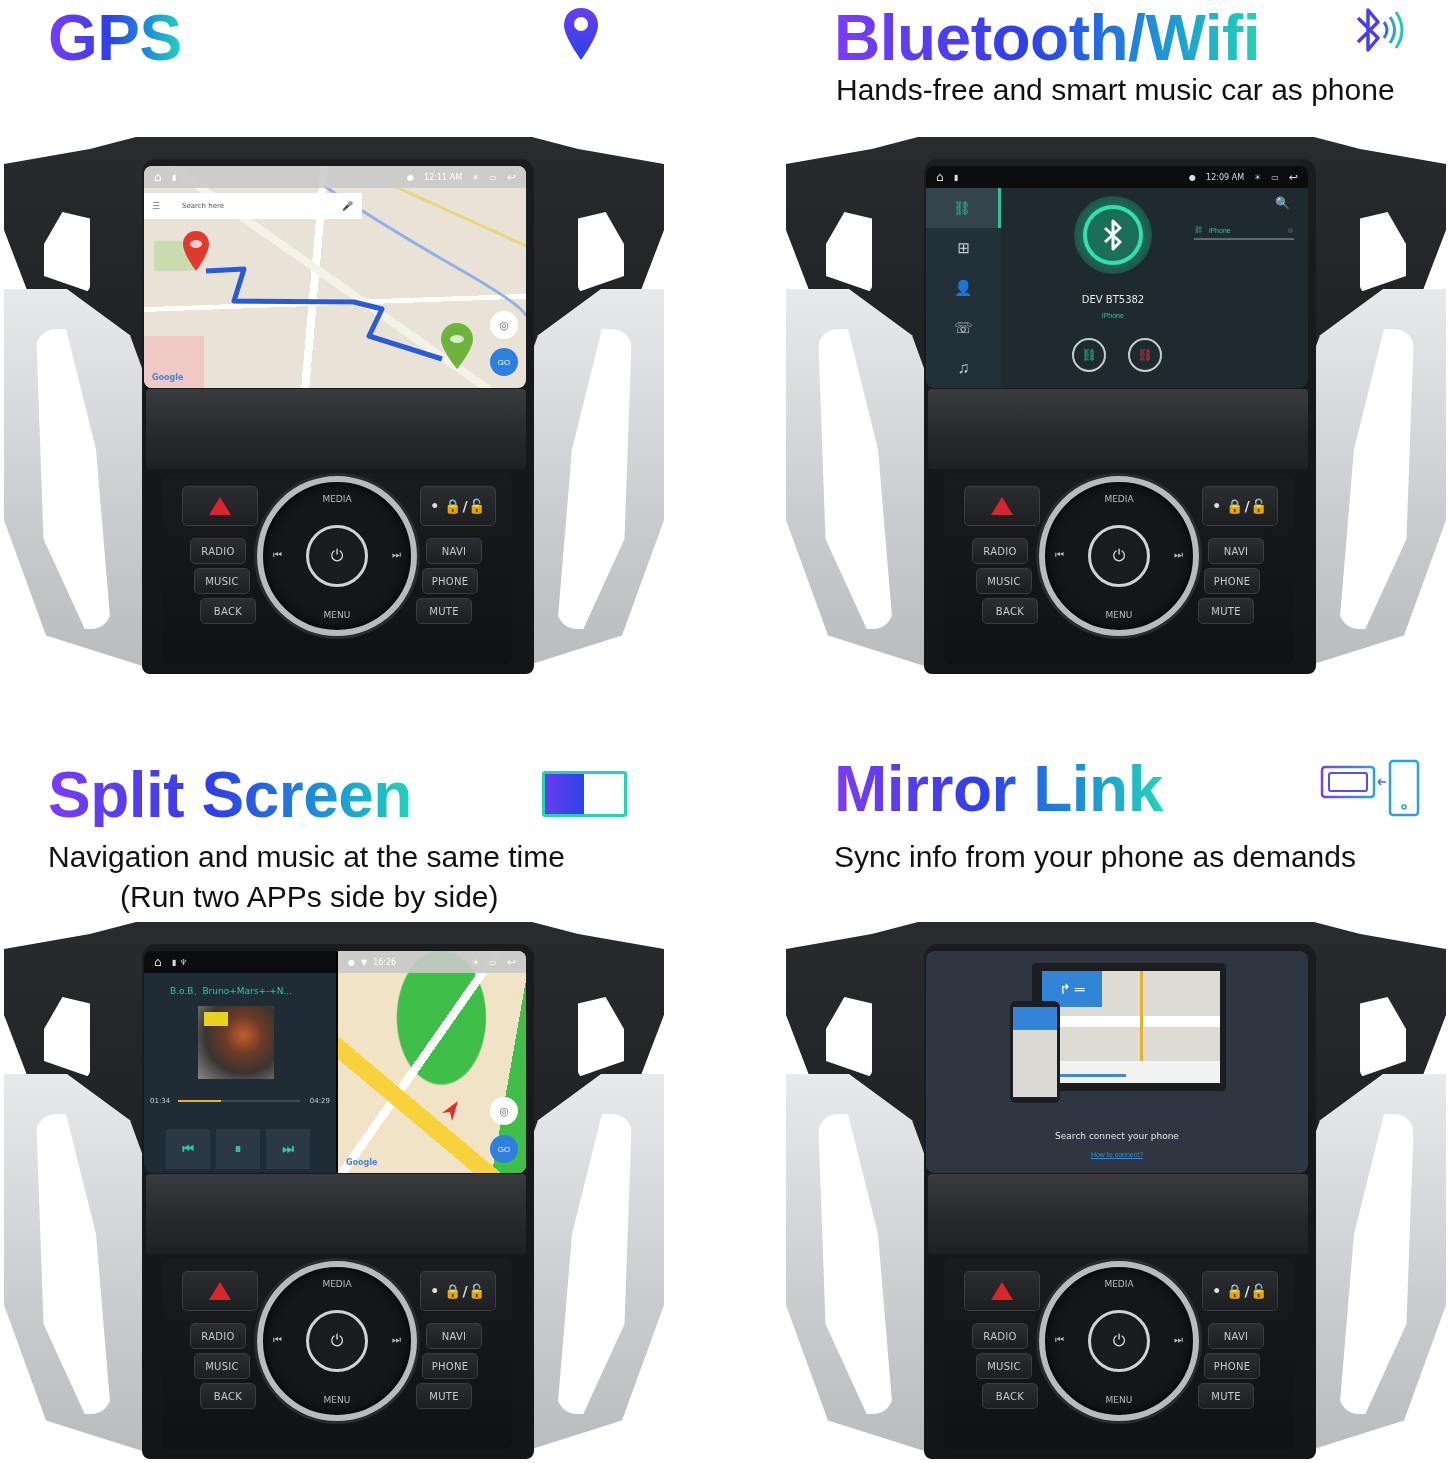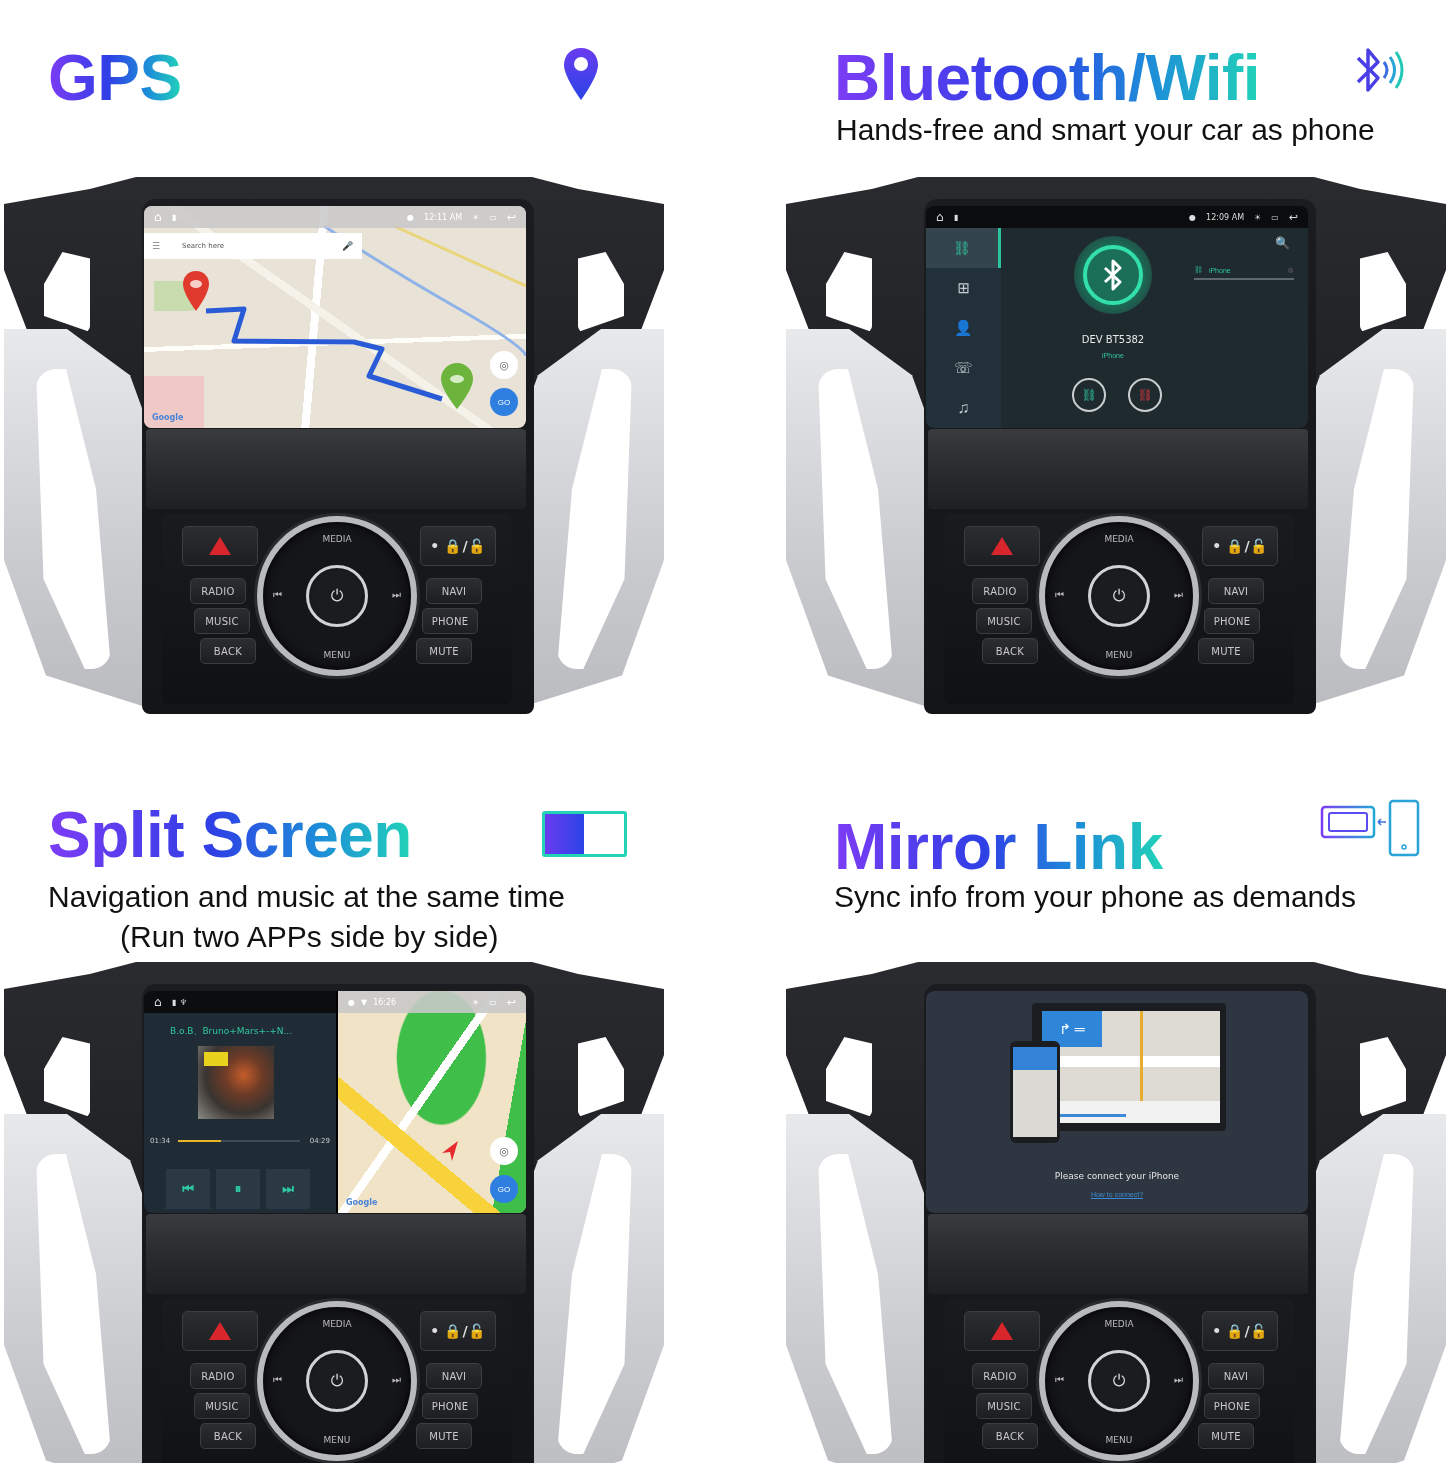--- a/index.html
+++ b/index.html
@@ -1,19 +1,19 @@
 <!DOCTYPE html>
 <html><head>
 <meta charset="utf-8">
 <style>
   * { box-sizing: border-box; margin: 0; padding: 0; }
   html, body { width: 1449px; height: 1463px; background: #ffffff; overflow: hidden; }
   body { position: relative; font-family: "Liberation Sans", sans-serif; }
 
-  .quad { position: absolute; width: 724px; height: 731px; margin-top: 40px; }
+  .quad { position: absolute; width: 724px; height: 731px; }
   .q1 { left: 0; top: 0; }
   .q2 { left: 724px; top: 0; }
   .q3 { left: 0; top: 731px; padding-left: 44px; }
   .q4 { left: 724px; top: 731px; }
 
   
   .title {
     position: absolute; font-weight: bold; font-size: 64px; line-height: 1;
     background: linear-gradient(90deg, #7c3cf5 0%, #2f3fe6 45%, #1d8fd8 75%, #22d3b8 100%);
     -webkit-background-clip: text; background-clip: text; color: transparent;
@@ -321,21 +321,21 @@
 </section>
 
 <section class="quad q2">
   <h1 class="title" style="left:110px;top:6px;">Bluetooth/Wifi</h1>
   <svg class="hicon" style="left:626px;top:4px;" width="60" height="56" viewBox="0 0 60 56">
     <path d="M8 14 L28 34 L18 46 L18 6 L28 18 L8 38" stroke="#4a3fe6" stroke-width="3.5" fill="none" stroke-linejoin="round"></path>
     <path d="M34 18 Q40 26 34 34" stroke="#3a6fe0" stroke-width="3" fill="none"></path>
     <path d="M40 13 Q49 26 40 39" stroke="#2aa4d6" stroke-width="3" fill="none"></path>
     <path d="M46 8 Q58 26 46 44" stroke="#22c9b6" stroke-width="3" fill="none"></path>
   </svg>
-  <p class="subtitle" style="left:112px;top:70px;">Hands-free and smart your car as phone</p>
+  <p class="subtitle" style="left:112px;top:70px;">Hands-free and smart music car as phone</p>
 
   <div class="unit" style="top:134px;left:62px;">
     <div class="bezel-top"></div>
     <div class="silver left"></div>
     <div class="silver right"></div>
     <div class="silver-hole left"></div>
     <div class="silver-hole right"></div>
     <div class="vent left"></div>
     <div class="vent right"></div>
     <div class="center-stack"></div>
@@ -499,21 +499,21 @@
         <span class="knob-lbl bot">MENU</span>
         <div class="knob-inner">
           <span style="color:#ddd;font-size:16px;">⏻</span>
         </div>
       </div>
     </div>
   </div>
 </section>
 
 <section class="quad q4">
-  <h1 class="title" style="left:110px;top:44px;text-align:right;">Mirror Link</h1>
+  <h1 class="title" style="left:110px;top:26px;text-align:right;">Mirror Link</h1>
   <svg class="hicon" style="left:596px;top:28px;" width="104" height="58" viewBox="0 0 104 58">
     <defs>
         <linearGradient id="mlG" x1="0" y1="0" x2="1" y2="0">
           <stop offset="0" stop-color="#7c3cf5"></stop>
           <stop offset="1" stop-color="#22a8d6"></stop>
         </linearGradient>
       </defs>
     <rect x="2" y="8" width="52" height="30" rx="3" stroke="url(#mlG)" stroke-width="2.5" fill="none"></rect>
     <rect x="9" y="14" width="38" height="18" rx="2" stroke="#5a4cf0" stroke-width="2" fill="none"></rect>
     <path d="M66 23 L58 23 M58 23 L61 20 M58 23 L61 26" stroke="#3a6fe0" stroke-width="1.5" fill="none"></path>
@@ -538,21 +538,21 @@
         <div class="scr">
           <div class="turn">↱ ═</div>
           <div class="bar">
               <div class="ln"></div>
             </div>
         </div>
       </div>
       <div class="ml-phone">
         <div class="scr"></div>
       </div>
-      <div class="ml-msg">Please connect your iPhone</div>
+      <div class="ml-msg">Search connect your phone</div>
       <div class="ml-link">How to connect?</div>
     </div>
 
     <div class="shelf"></div>
     <div class="panel">
       <div class="btn hazard">
           <span class="hazard-tri"></span>
         </div>
       <div class="btn lock">•  🔒/🔓</div>
       <div class="btn l1">RADIO</div>

